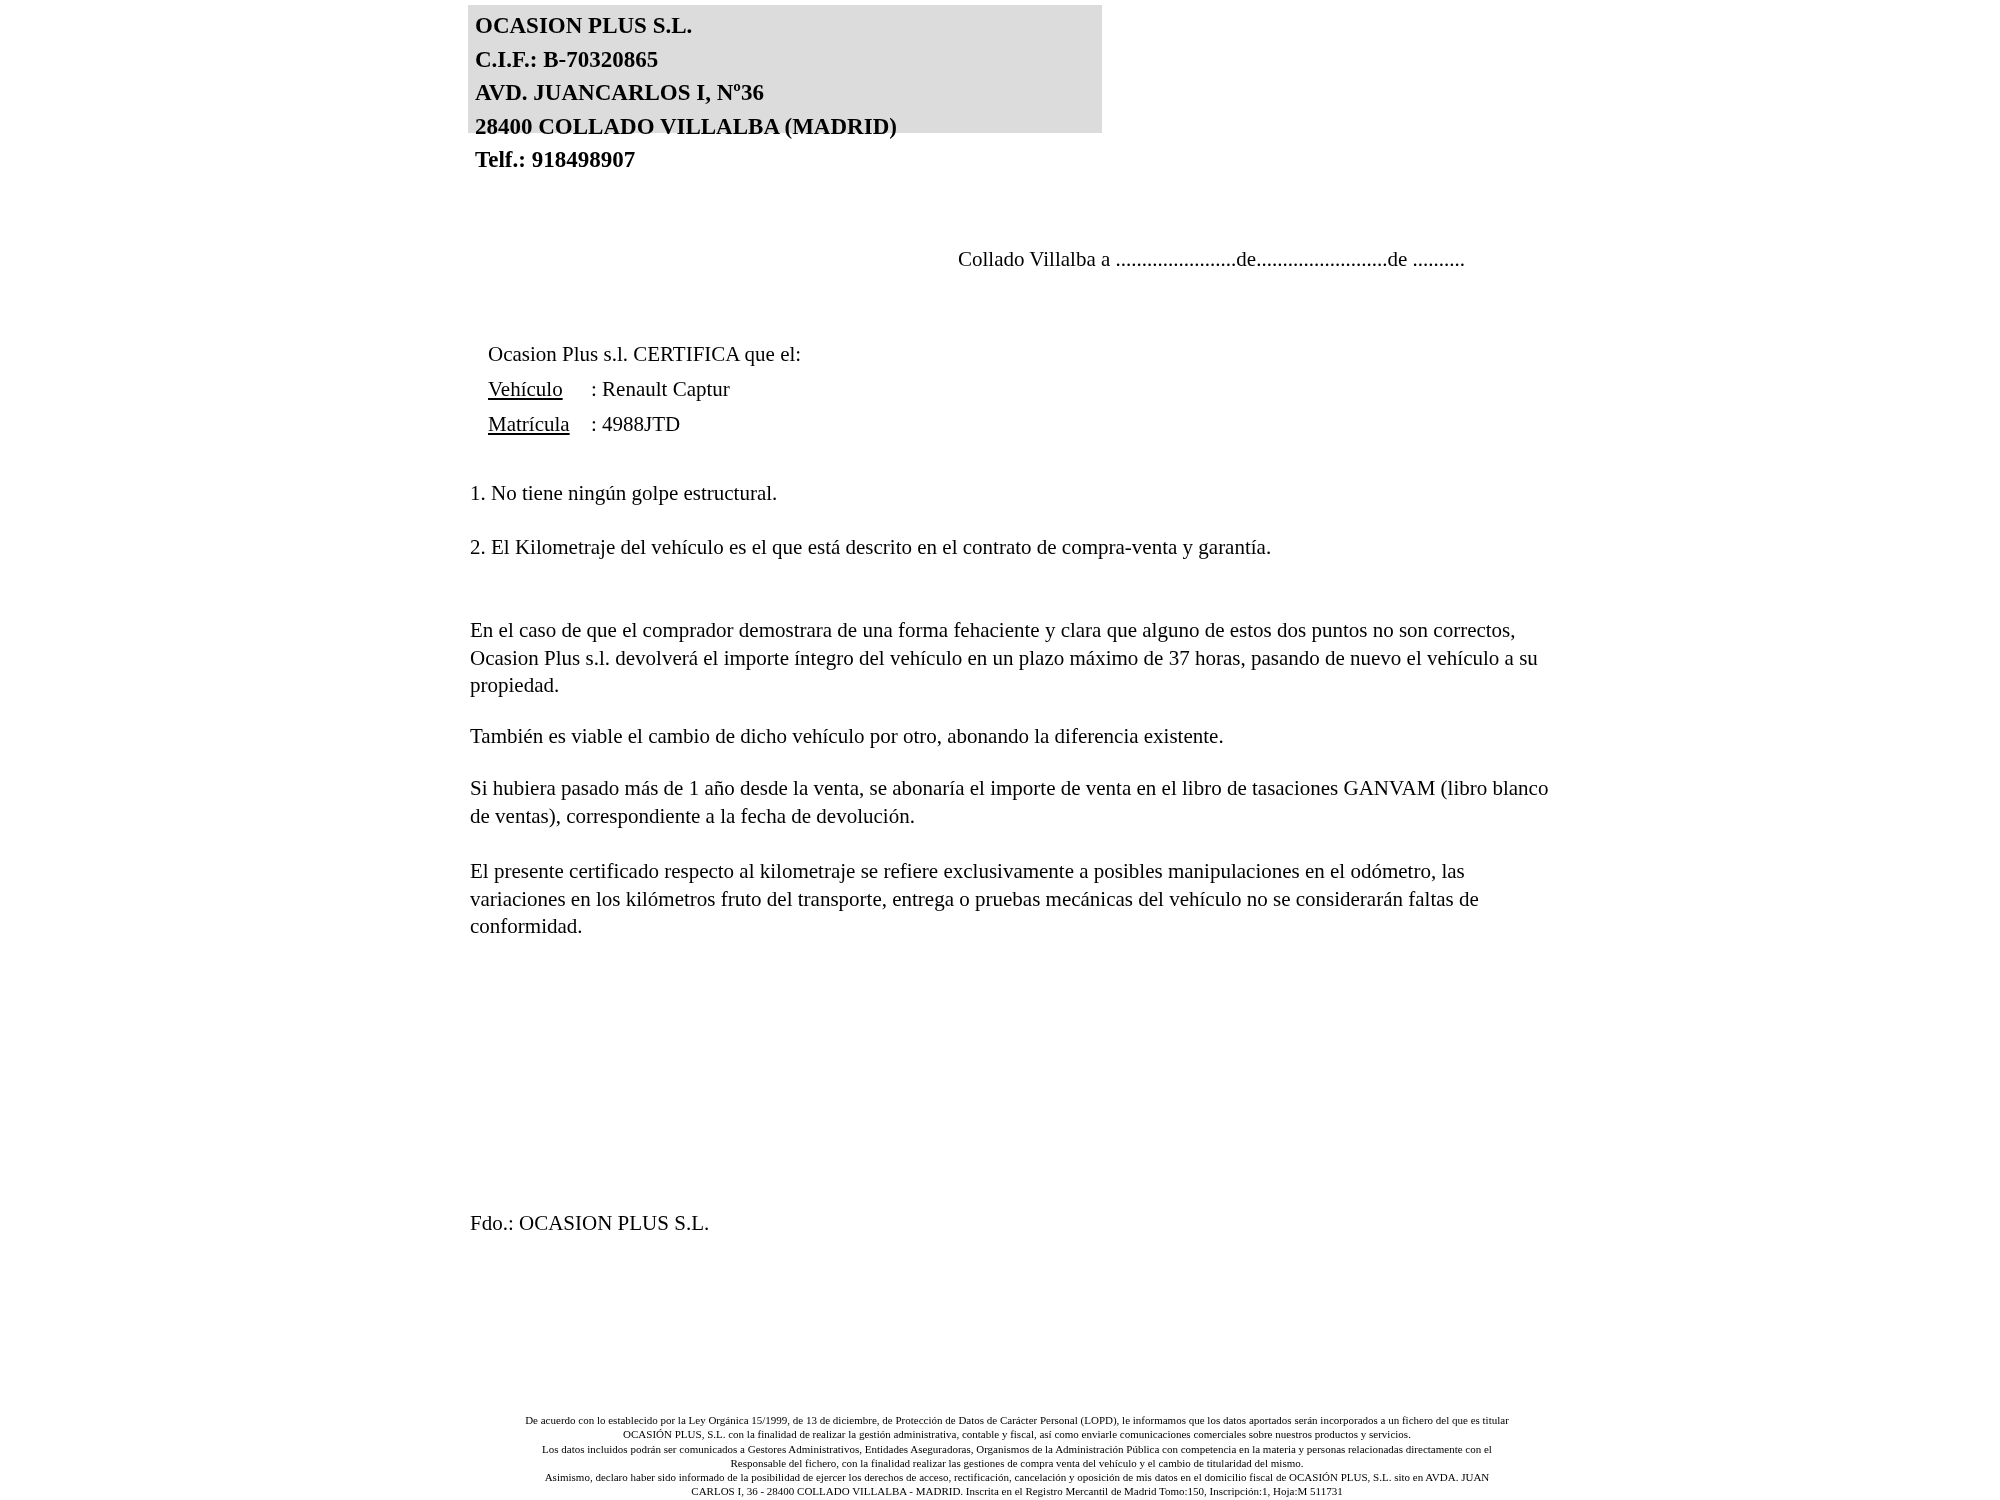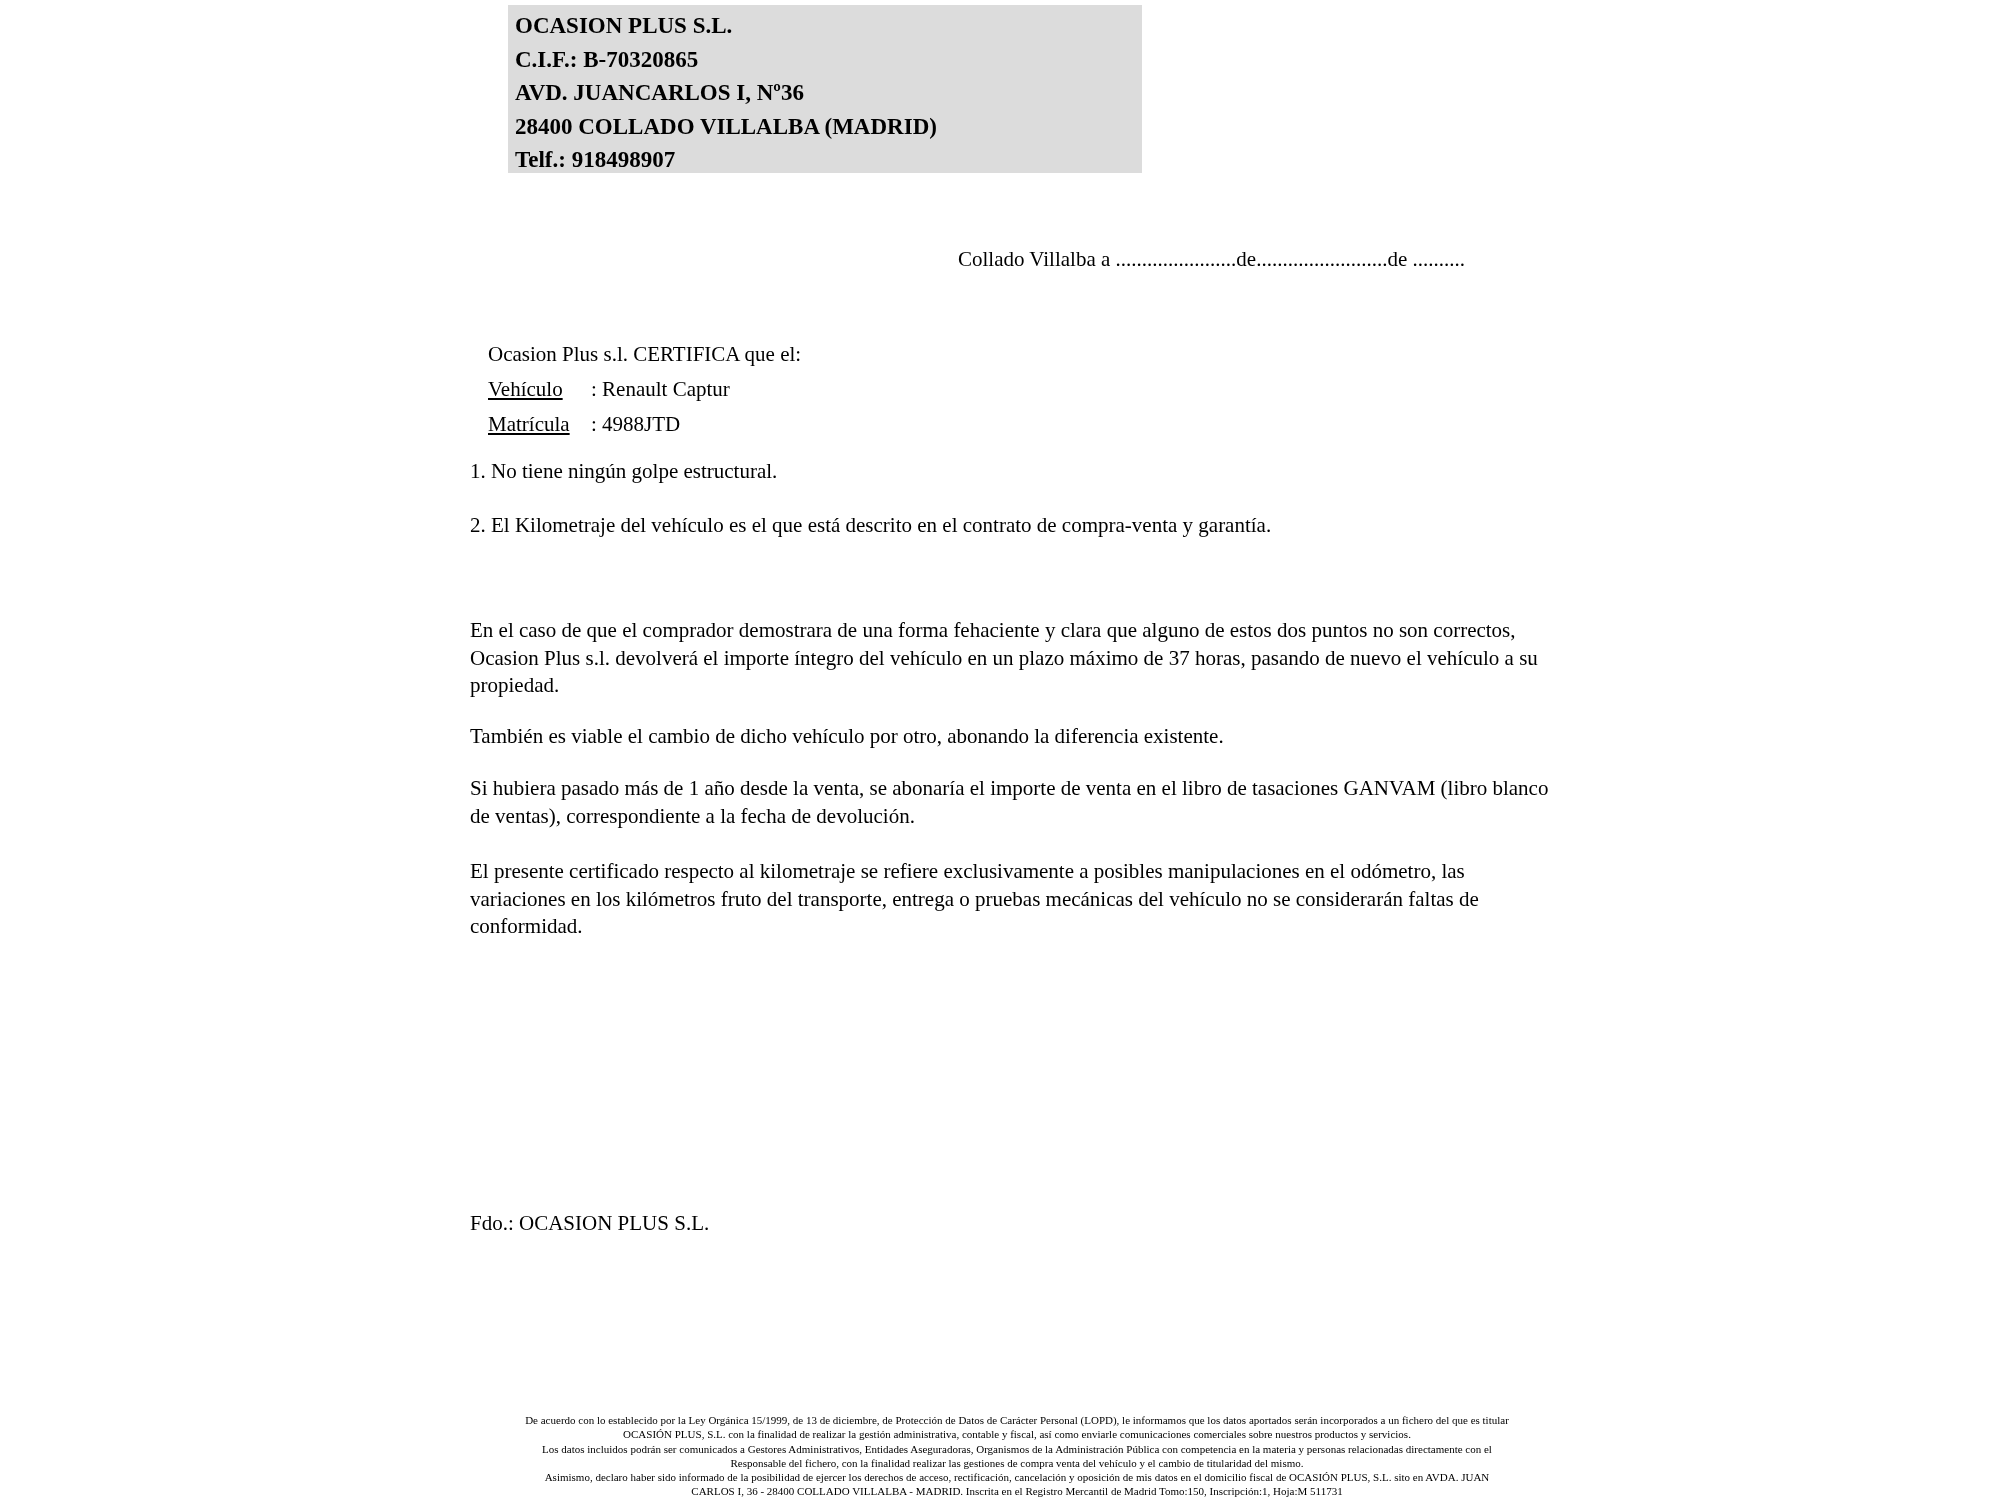--- a/index.html
+++ b/index.html
@@ -14,25 +14,24 @@
     background: #ffffff;
     font-family: "Liberation Serif", "DejaVu Serif", serif;
     color: #000000;
     overflow: hidden;
   }
   .header-box {
     position: absolute;
     left: 468px;
     top: 5px;
     width: 634px;
-    height: 168px;
+    height: 128px;
     background: #dcdcdc;
     padding: 4px 0 0 7px;
     box-sizing: border-box;
-    margin-left: 40px;
   }
   .header-box .hline {
     font-weight: bold;
     font-size: 23px;
     line-height: 33.5px;
     white-space: nowrap;
   }
   .date-line {
     position: absolute;
     left: 958px;
@@ -59,21 +58,21 @@
   .fld .u {
     text-decoration: underline;
   }
   .pt, .para, .sig {
     position: absolute;
     left: 470px;
     width: 1080px;
     font-size: 21px;
     line-height: 27.5px;
   }
-  .pt { white-space: nowrap; }
+  .pt { white-space: nowrap; margin-top: 22px; }
   .sig { white-space: nowrap; margin-top: 8px; }
   .footer {
     position: absolute;
     left: 462px;
     top: 1413px;
     width: 1110px;
     text-align: center;
   }
   .footer .fline {
     font-size: 11px;

